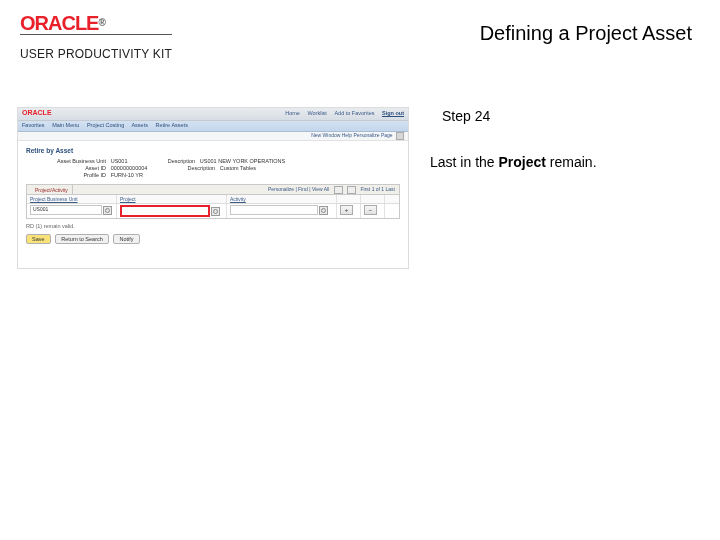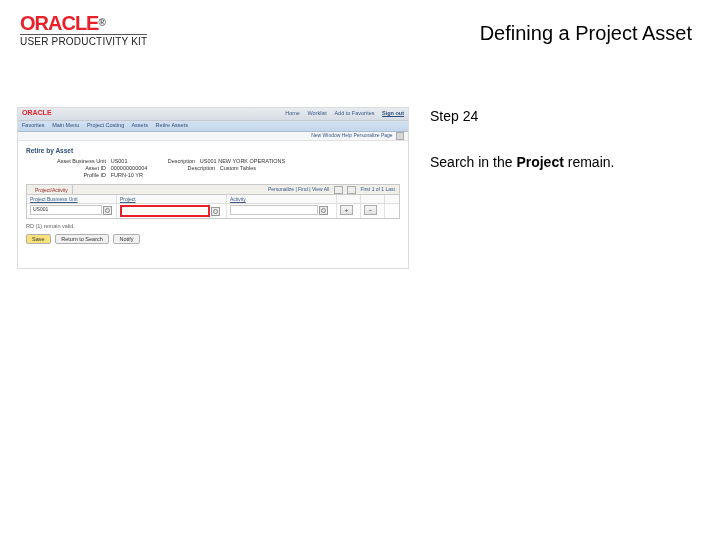--- a/index.html
+++ b/index.html
@@ -27,26 +27,26 @@
   .orc-logo {
     font-family: Arial, sans-serif;
     font-weight: bold;
     font-size: 20px;
     letter-spacing: -1px;
     color: #e8202a;
     line-height: 18px;
   }
   .orc-logo sup { font-size: 10px; color:#555; vertical-align: top; }
   .orc-sub {
-    font-size: 10px;
+    font-size: 12px;
     letter-spacing: 0.2px;
     color: #222;
     border-top: 1px solid #555;
     margin-top: 2px;
-    padding-top: 1px;
+    padding-top: 12px;
   }
 
   .title {
     position: absolute;
     right: 28px;
     top: 22px;
     font-size: 20px;
     color: #000;
   }
 
@@ -54,20 +54,21 @@
   .instr-col {
     position: absolute;
     left: 430px;
     top: 108px;
     width: 270px;
   }
   .step-label {
     font-size: 14px;
     color: #000;
     margin-bottom: 30px;
+    margin-left: 12px;
   }
   .step-text {
     font-size: 14px;
     color: #000;
   }
   .step-text b { font-weight: bold; }
 
   
   .shot {
     position: absolute;
@@ -278,21 +279,21 @@
       <span>ORACLE</span><sup>®</sup>
     </div>
     <div class="orc-sub">USER PRODUCTIVITY KIT</div>
   </div>
 
   <div class="title">Defining a Project Asset</div>
 
   <div class="instr-col">
     <div class="step-label">Step 24</div>
     <div class="step-text">
-      <span>Search in the </span><b>Project</b><span> remain.</span>
+      <span>Last in the </span><b>Project</b><span> remain.</span>
     </div>
   </div>
 
   <div class="shot">
 
     <div class="shot-topbar">
       <div class="shot-orc">ORACLE</div>
       <div class="shot-links">
         <span>Home</span>
         <span>Worklist</span>

